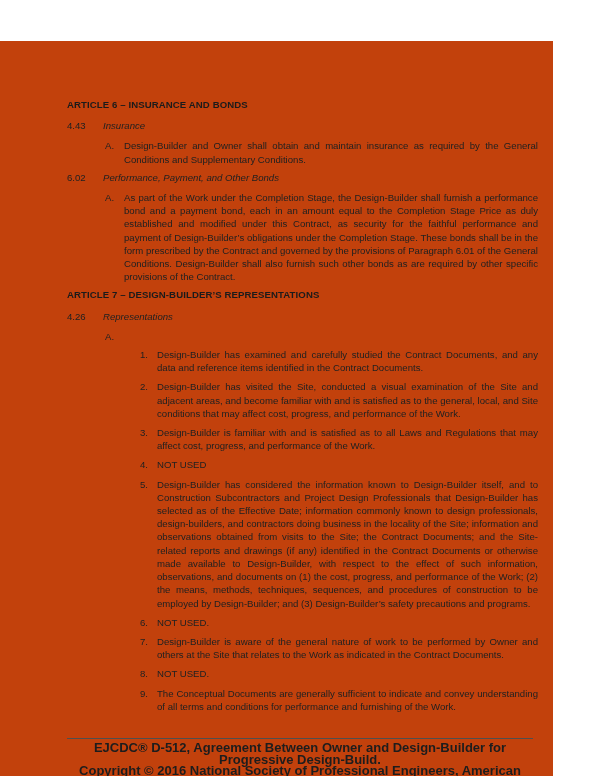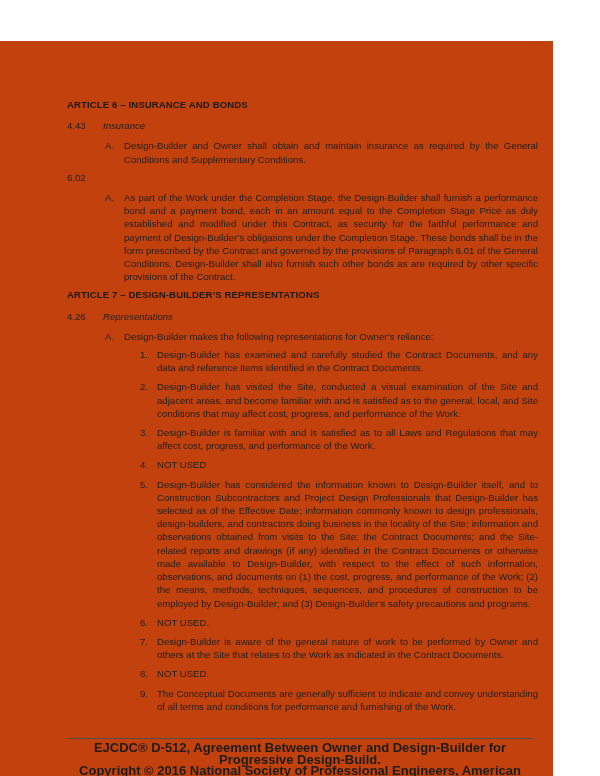--- a/index.html
+++ b/index.html
@@ -80,37 +80,37 @@
       <span class="section-title">Insurance</span>
     </div>
 
     <div class="para">
       <span class="para-label">A.</span>
       <div class="para-text">Design-Builder and Owner shall obtain and maintain insurance as required by the General Conditions and Supplementary Conditions.</div>
     </div>
 
     <div class="section-heading">
       <span class="section-number">6.02</span>
+      <span class="section-title">Performance, Payment, and Other Bonds</span>
     </div>
 
     <div class="para">
       <span class="para-label">A.</span>
       <div class="para-text">As part of the Work under the Completion Stage, the Design-Builder shall furnish a performance bond and a payment bond, each in an amount equal to the Completion Stage Price as duly established and modified under this Contract, as security for the faithful performance and payment of Design-Builder’s obligations under the Completion Stage. These bonds shall be in the form prescribed by the Contract and governed by the provisions of Paragraph 6.01 of the General Conditions. Design-Builder shall also furnish such other bonds as are required by other specific provisions of the Contract.</div>
     </div>
 
     <div class="article-heading">ARTICLE 7 – DESIGN-BUILDER’S REPRESENTATIONS</div>
 
     <div class="section-heading">
       <span class="section-number">4.26</span>
       <span class="section-title">Representations</span>
     </div>
 
     <div class="para">
       <span class="para-label">A.</span>
-      <div class="para-text">Design-Builder makes the following representations for Owner’s reliance:</div>
     </div>
 
     <div class="list-item">
       <span class="item-number">1.</span>
       <div class="item-text">Design-Builder has examined and carefully studied the Contract Documents, and any data and reference items identified in the Contract Documents.</div>
     </div>
 
     <div class="list-item">
       <span class="item-number">2.</span>
       <div class="item-text">Design-Builder has visited the Site, conducted a visual examination of the Site and adjacent areas, and become familiar with and is satisfied as to the general, local, and Site conditions that may affect cost, progress, and performance of the Work.</div>

